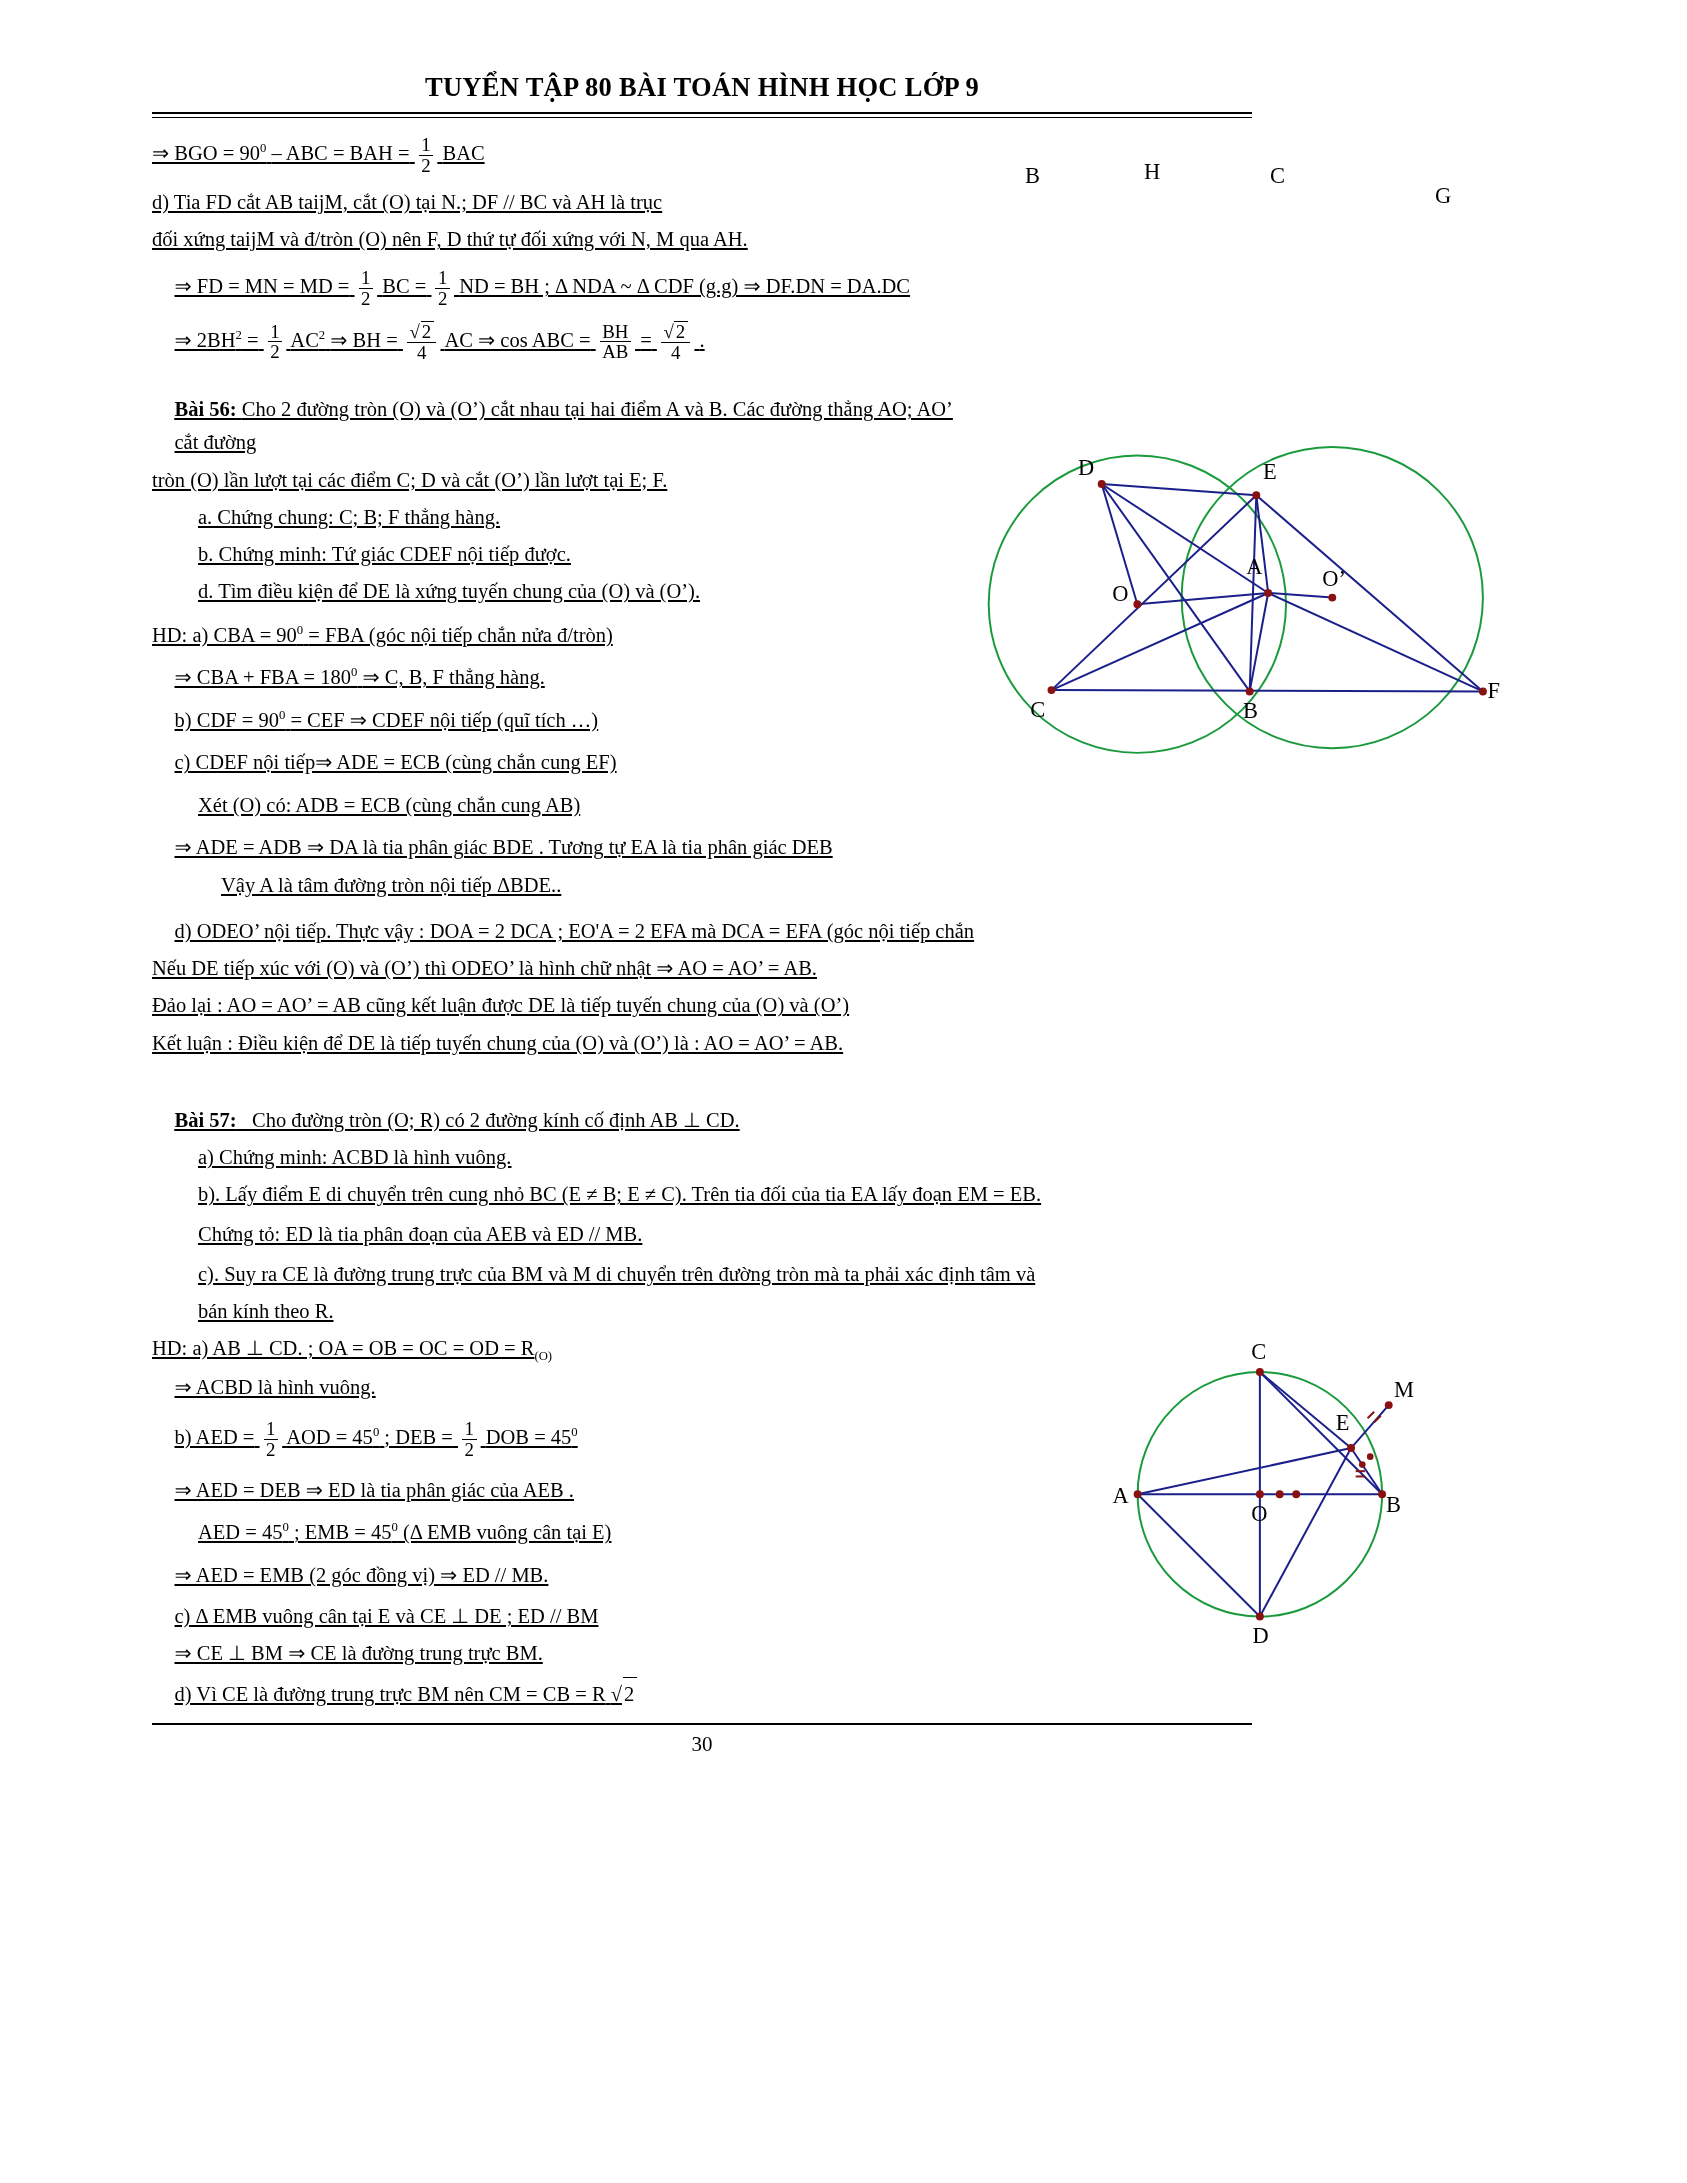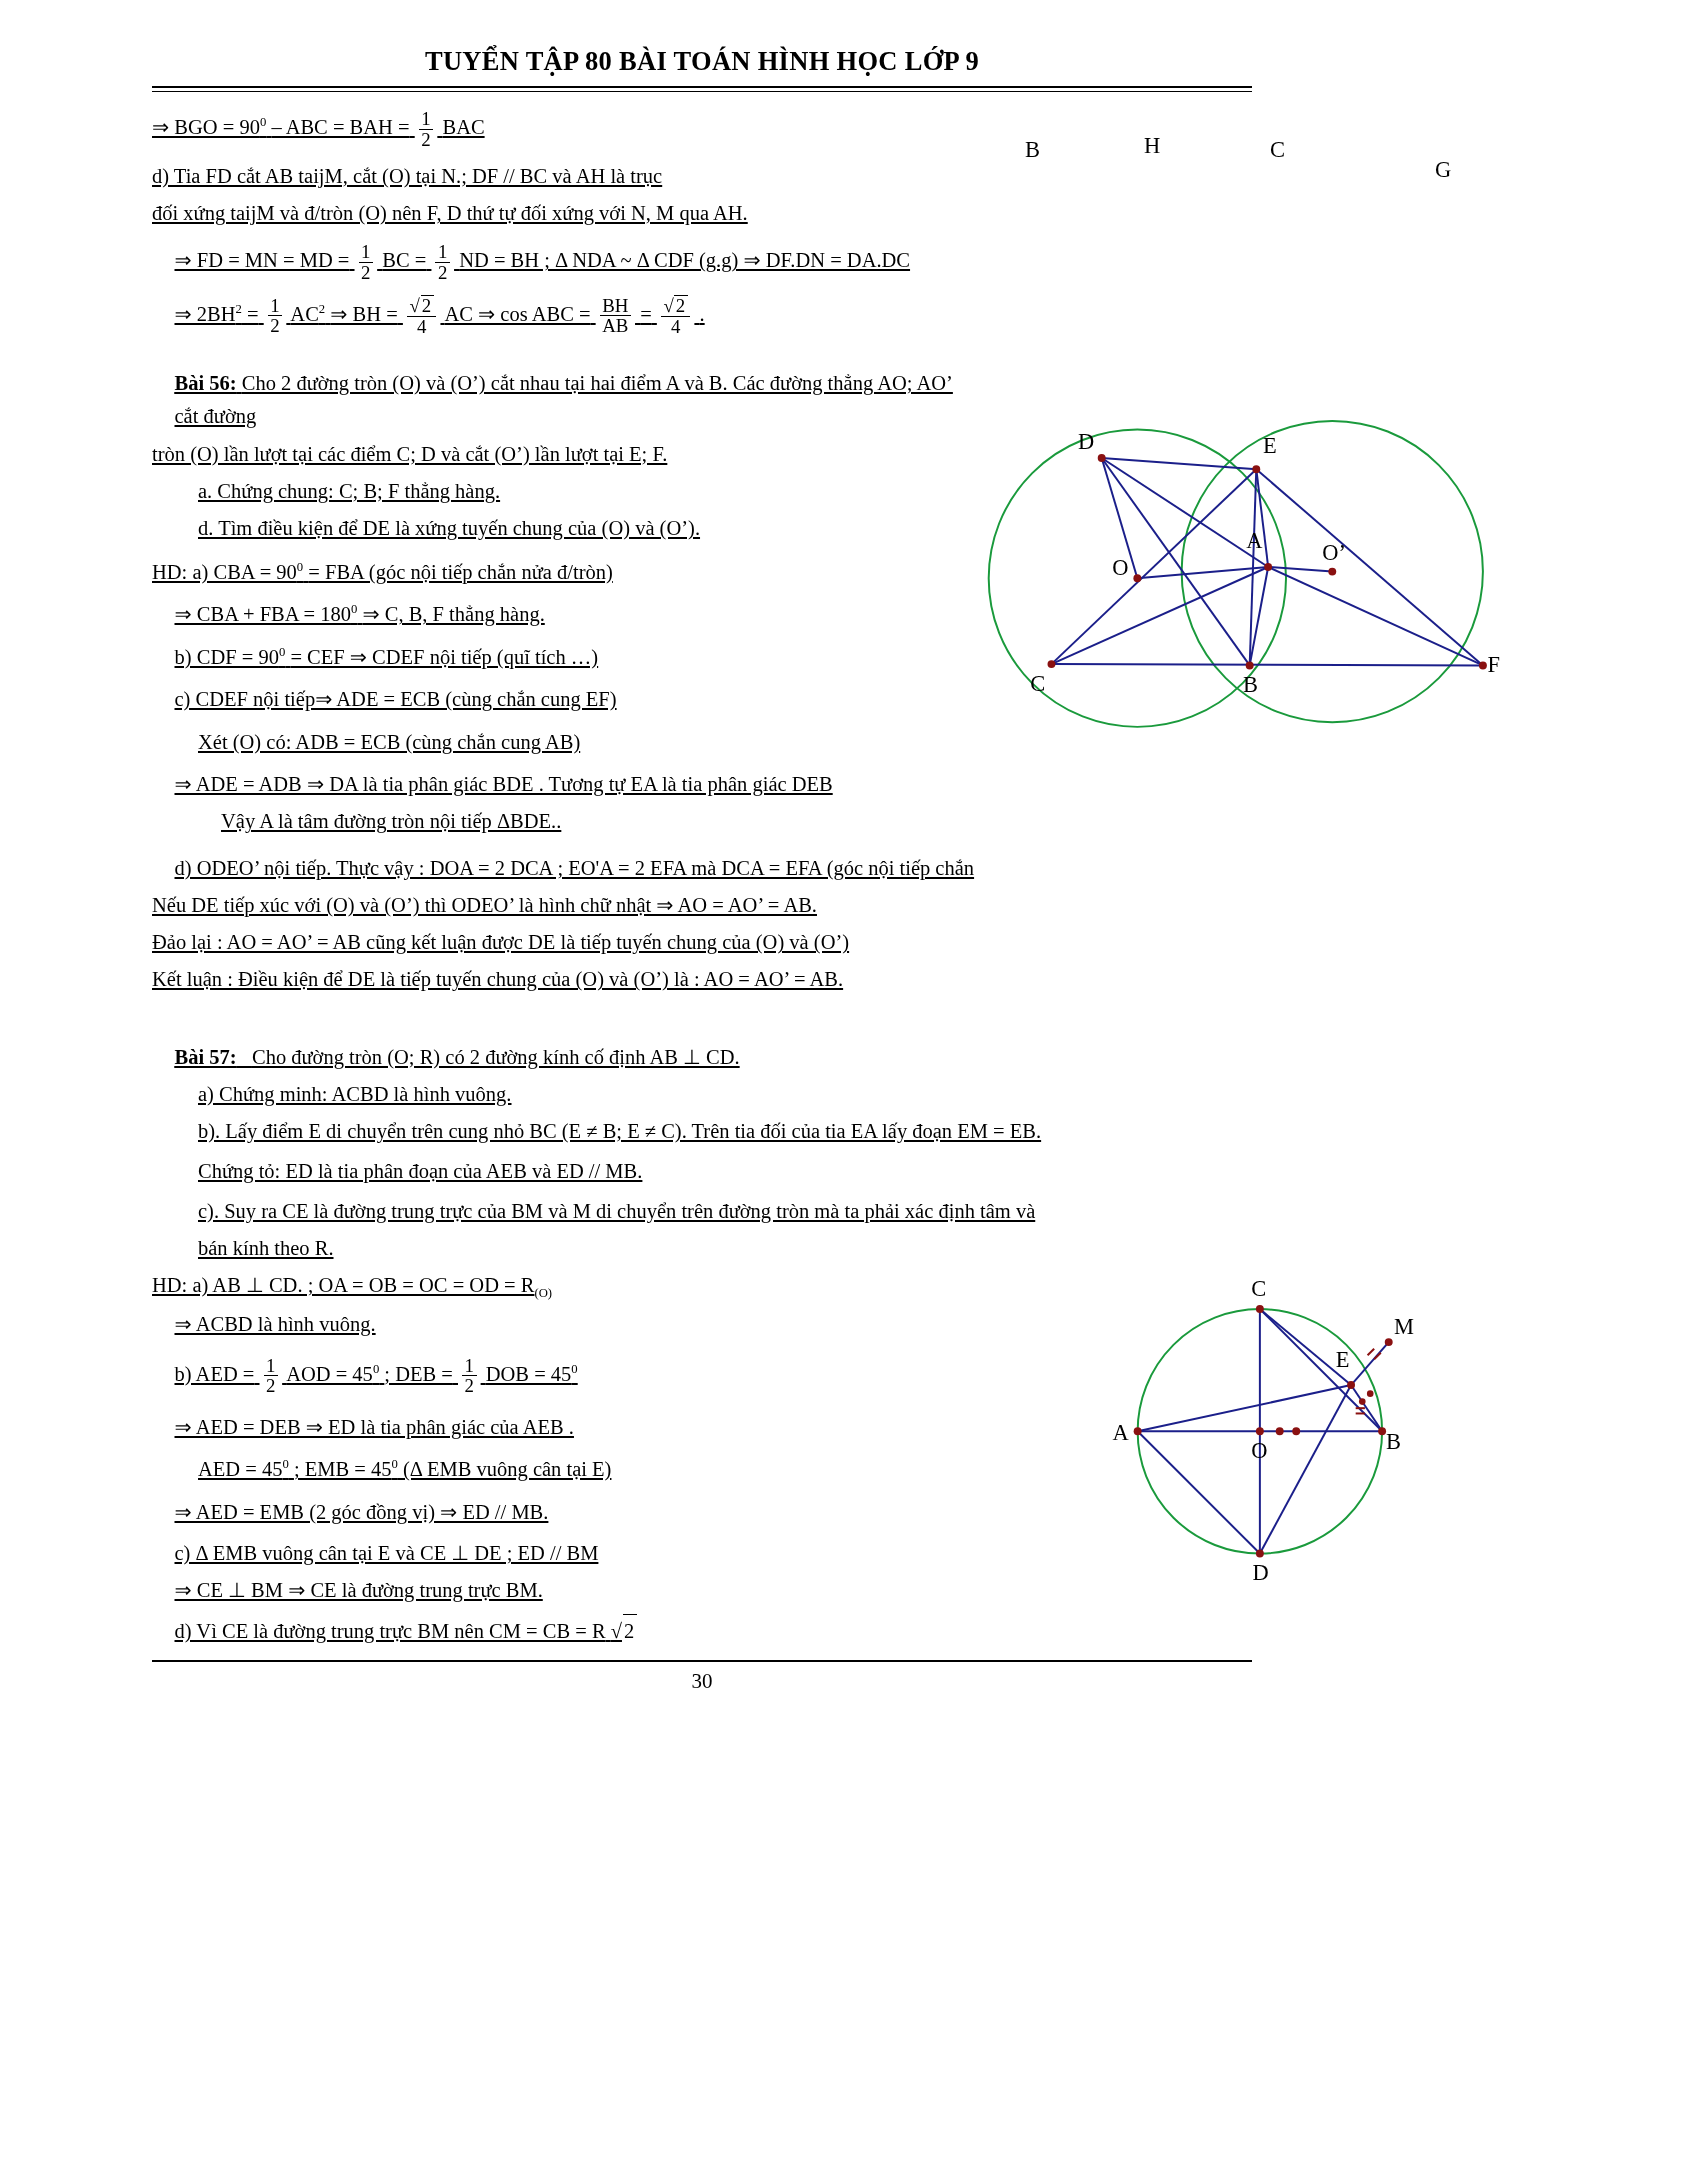--- a/index.html
+++ b/index.html
@@ -7,21 +7,21 @@
     width:1687px;
     background:#ffffff;
     font-family:"Liberation Serif", serif;
     color:#000000;
   }
   .page {
     width:1404px;
     min-height:2183px;
     position:relative;
     box-sizing:border-box;
-    padding:46px 152px 40px 152px;
+    padding:72px 152px 40px 152px;
   }
   .doc-title {
     text-align:center;
     font-weight:bold;
     font-size:26.5px;
     letter-spacing:0.3px;
     margin:0 0 9.3px 0;
   }
   .rule-top {
     border-top:2px solid #000;
@@ -147,20 +147,21 @@
 
     <div style="width:814px;">
       <div class="line ind1">
         <span class="bold ul">Bài 56:</span>
         <span>Cho 2 đường tròn (O) và (O’) cắt nhau tại hai điểm A và B. Các đường thẳng AO; AO’ cắt đường</span>
       </div>
       <div class="line">
         <span>tròn (O) lần lượt tại các điểm C; D và cắt (O’) lần lượt tại E; F.</span>
       </div>
       <div class="line ind2">a. Chứng chung: C; B; F thẳng hàng.</div>
+      <div class="line ind2">b. Chứng minh: Tứ giác CDEF nội tiếp được.</div>
       <div class="line ind2">d. Tìm điều kiện để DE là xứng tuyến chung của (O) và (O’).</div>
 
       <div class="line" style="margin-top:10.6px;">
         <span>HD: a)  CBA  = 90</span><sup>0</sup>
         <span>=  FBA   (góc nội tiếp chắn nửa đ/tròn)</span>
       </div>
 
       <div class="line ind1" style="margin-top:9.3px;">
         <span>⇒  CBA  +  FBA  = 180</span><sup>0</sup>
         <span>⇒ C, B, F thẳng hàng.</span>

